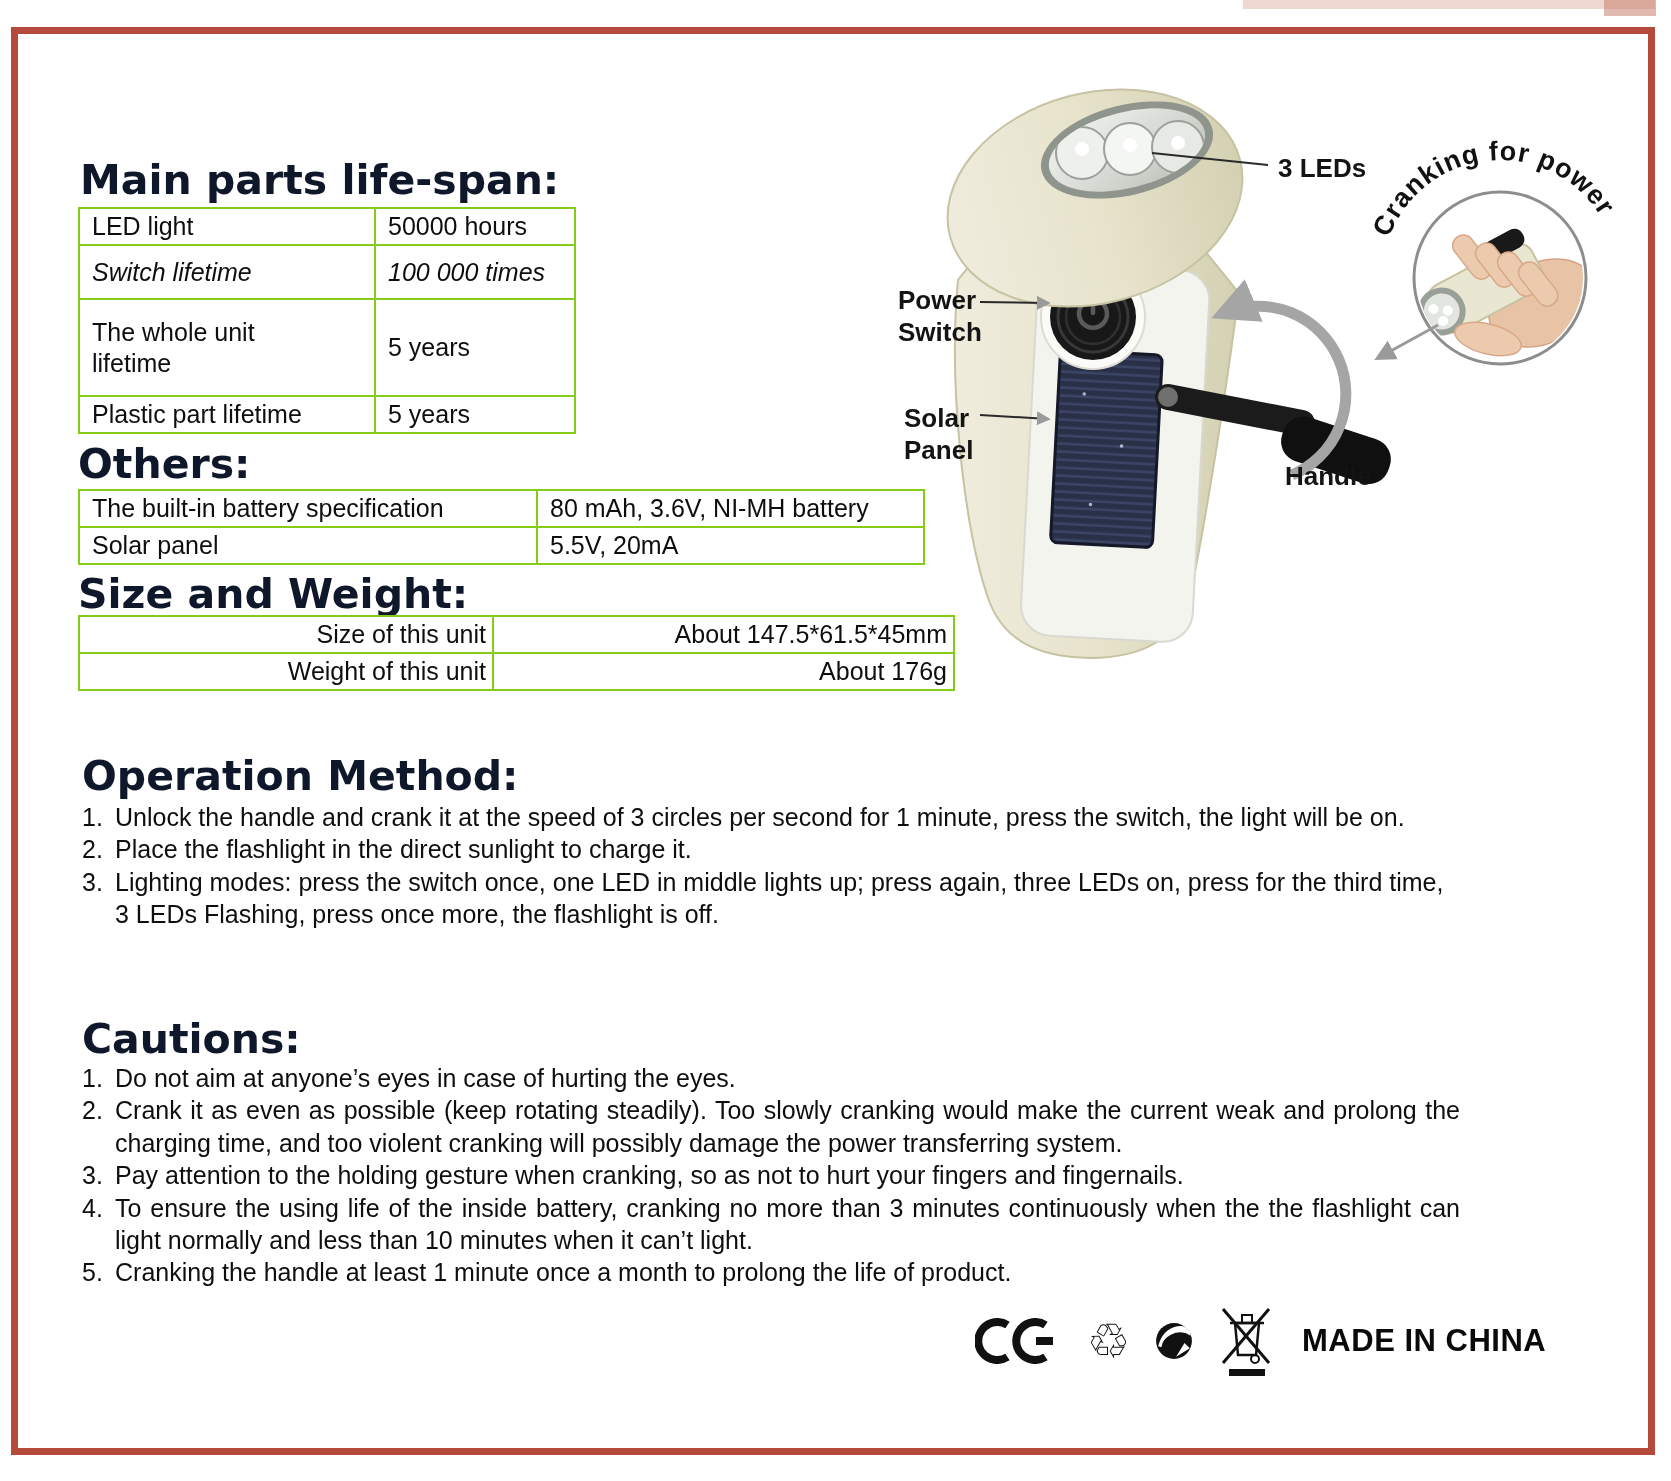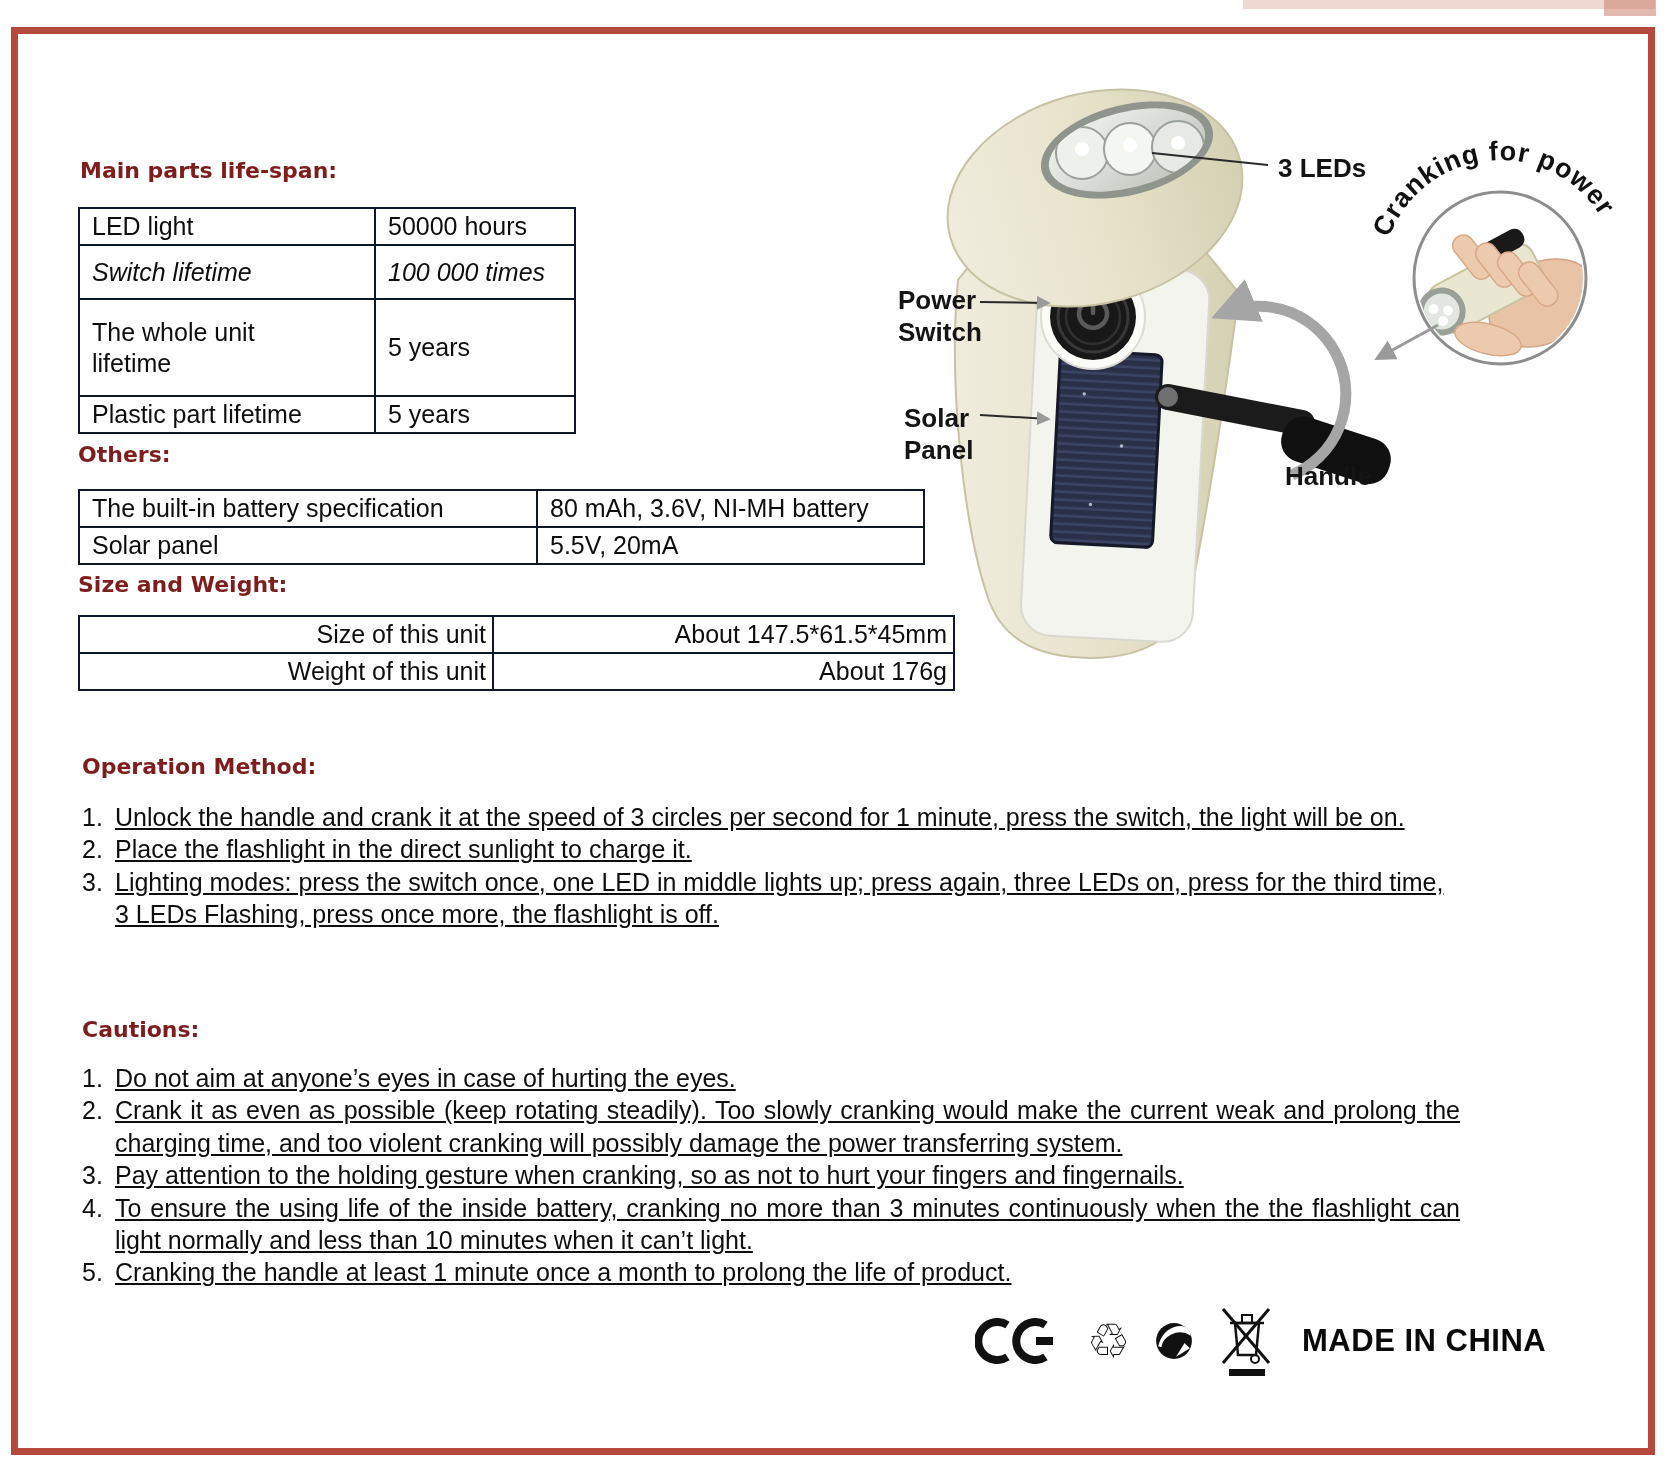--- a/index.html
+++ b/index.html
@@ -3,33 +3,33 @@
 <meta charset="utf-8">
 <style>
   html,body{margin:0;padding:0;background:#fff;}
   .page{position:relative;width:1671px;height:1481px;background:#ffffff;overflow:hidden;
         font-family:"Liberation Sans",sans-serif;color:#111;}
   .border-frame{position:absolute;left:11px;top:27px;width:1644px;height:1428px;
         border:7px solid #b5493b;box-sizing:border-box;pointer-events:none;}
   .artifact-top{position:absolute;left:1243px;top:0;width:412px;height:9px;background:#dba89b;opacity:.45;}
   .artifact-corner{position:absolute;left:1604px;top:0;width:52px;height:16px;background:#c97f6e;opacity:.55;}
 
-  .h-black{position:absolute;font-weight:700;font-size:22px;line-height:1;letter-spacing:0;
-        font-family:"DejaVu Sans","Liberation Sans",sans-serif;color:#7f1d1d;}
+  .h-black{position:absolute;font-weight:700;font-size:41px;line-height:1;letter-spacing:0;
+        font-family:"DejaVu Sans","Liberation Sans",sans-serif;color:#0f172a;}
 
   table.spec{position:absolute;border-collapse:collapse;table-layout:fixed;
         font-size:25px;color:#0e0e0e;}
-  table.spec td{border:2px solid #0f172a;padding:2px 6px 2px 12px;vertical-align:middle;line-height:31px;}
+  table.spec td{border:2px solid #84cc16;padding:2px 6px 2px 12px;vertical-align:middle;line-height:31px;}
   .preline{white-space:pre-line;}
   td.vbottom{vertical-align:bottom;padding-bottom:5px;}
 
   .list{position:absolute;width:1378px;font-size:25px;line-height:32.4px;color:#0e0e0e;}
   .list .li{display:flex;}
   .list .num{width:33px;flex:0 0 33px;}
-  .list .txt{flex:1;text-decoration:underline;}
+  .list .txt{flex:1;}
   .list.justified .txt{text-align:justify;}
 
   .footer-row{position:absolute;left:975px;top:1303px;height:76px;display:flex;align-items:center;gap:24px;}
   .recycle-glyph{font-family:"DejaVu Sans",sans-serif;font-size:48px;line-height:1;color:#111;}
   .made-in{font-size:31px;font-weight:700;letter-spacing:.5px;color:#0a0a0a;
         font-family:"Liberation Sans",sans-serif;margin-left:4px;}
 
   .diagram{position:absolute;left:830px;top:55px;width:840px;height:710px;}
   svg text{font-family:"Liberation Sans",sans-serif;}
   .dlabel{font-size:26px;font-weight:700;fill:#141414;}

